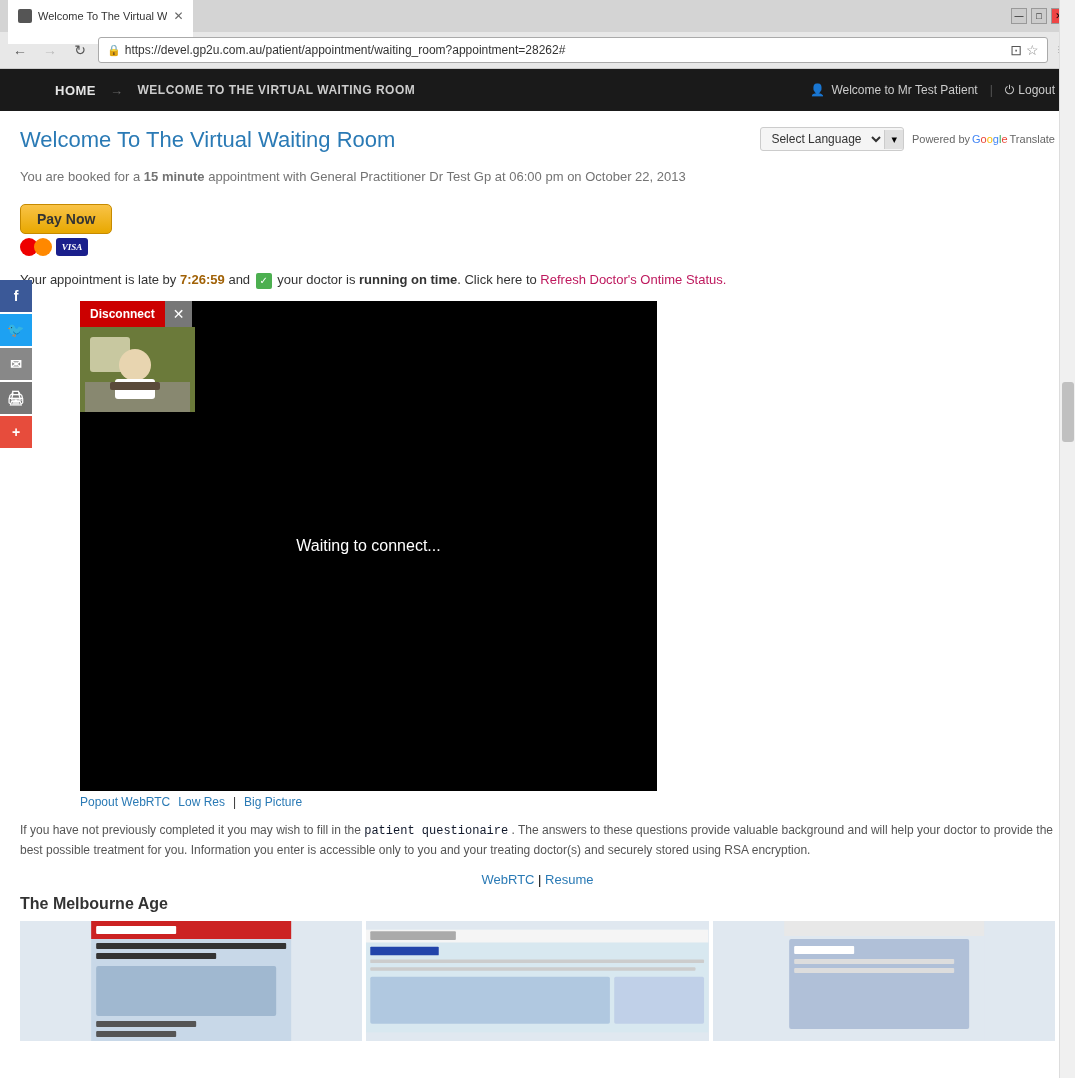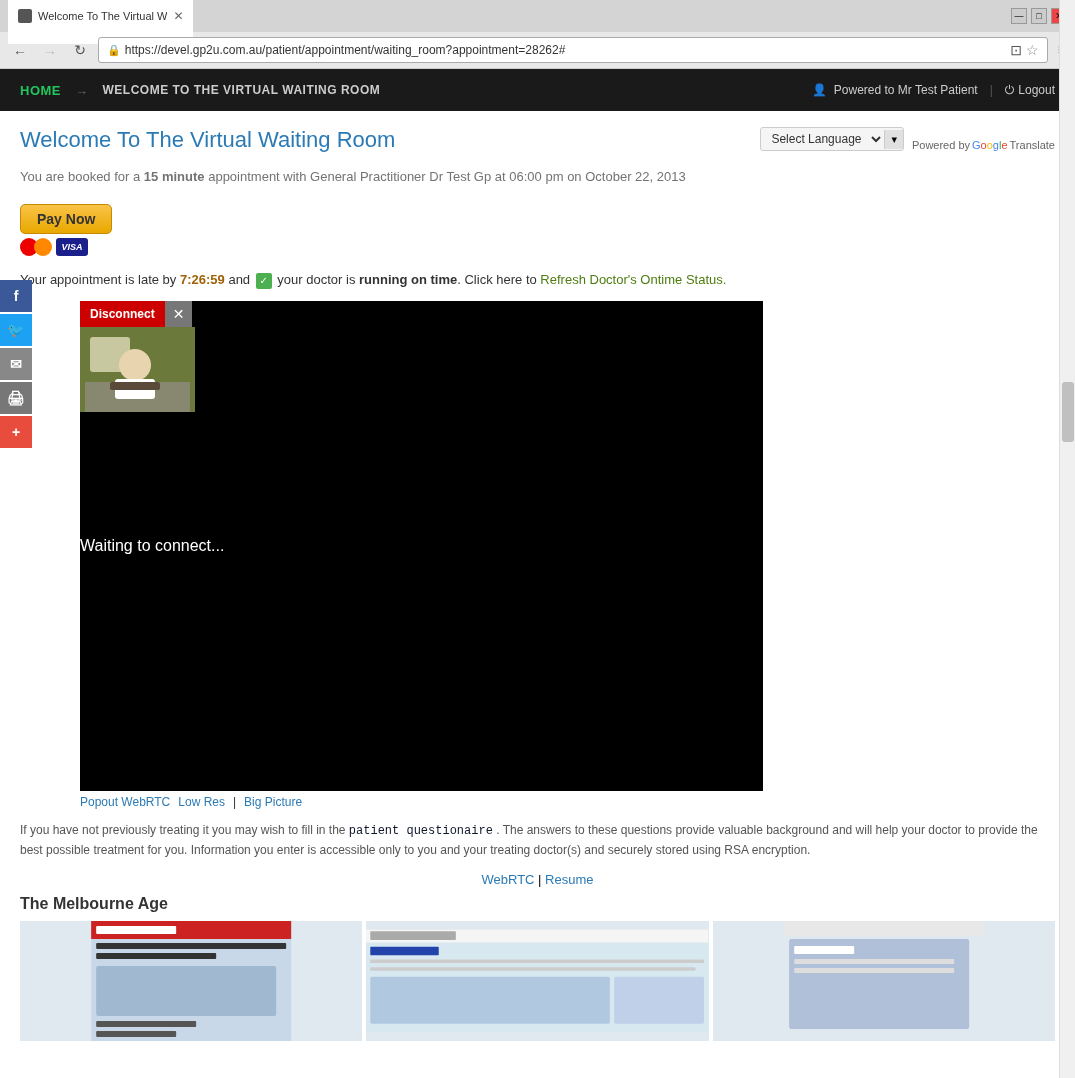--- a/index.html
+++ b/index.html
@@ -21,67 +21,67 @@
     .browser-address-bar { flex: 1; display: flex; align-items: center; background: #fff; border: 1px solid #aaa; border-radius: 3px; padding: 2px 8px; height: 26px; }
     .browser-lock-icon { color: #666; margin-right: 4px; font-size: 11px; }
     .browser-url { font-size: 12px; color: #333; flex: 1; }
     .browser-star { color: #888; margin-left: 4px; font-size: 14px; }
     .browser-menu-btn { font-size: 16px; color: #555; cursor: pointer; margin-left: 4px; }
     .browser-screen-btn { font-size: 14px; color: #555; cursor: pointer; }
 
     
     .site-navbar { background: #1a1a1a; color: #fff; display: flex; align-items: center; justify-content: space-between; padding: 0 20px; height: 42px; }
     .site-nav-left { display: flex; align-items: center; gap: 12px; font-size: 13px; font-weight: bold; letter-spacing: 0.5px; }
-    .site-nav-home { color: #22c55e; text-decoration: none; }
+    .site-nav-home { color: #e5e5e5; text-decoration: none; margin-left: 35px; }
     .site-nav-arrow { color: #666; margin: 0 2px; }
     .site-nav-breadcrumb { color: #ccc; font-size: 12px; }
     .site-nav-right { display: flex; align-items: center; gap: 12px; font-size: 12px; }
     .site-nav-user { display: flex; align-items: center; gap: 6px; }
     .site-nav-user-icon { color: #aaa; }
     .site-nav-user-label { color: #ccc; }
     .site-nav-divider { color: #555; }
     .site-nav-logout { color: #ccc; display: flex; align-items: center; gap: 4px; }
 
     
     .main-content { padding: 16px 20px; background: #fff; position: relative; }
 
     
     .page-title { color: #2a7ab5; font-size: 22px; font-weight: normal; margin-bottom: 16px; }
 
     
-    .language-bar { position: absolute; top: 16px; right: 20px; display: flex; align-items: flex-end; gap: 8px; }
+    .language-bar { position: absolute; top: 16px; right: 20px; display: flex; align-items: center; gap: 8px; }
     .language-select-wrapper { display: flex; align-items: center; border: 1px solid #ccc; border-radius: 3px; background: #f5f5f5; }
     .language-select { border: none; background: transparent; font-size: 12px; padding: 3px 6px; color: #333; }
     .language-select-btn { background: #e0e0e0; border-left: 1px solid #ccc; padding: 3px 6px; font-size: 11px; cursor: pointer; }
     .powered-by { font-size: 11px; color: #666; display: flex; align-items: center; gap: 2px; }
     .google-g { color: #4285f4; }
     .google-o1 { color: #ea4335; }
     .google-o2 { color: #fbbc05; }
     .google-g2 { color: #4285f4; }
     .google-l { color: #34a853; }
     .google-e { color: #ea4335; }
 
     
     .appointment-info { margin-bottom: 20px; font-size: 13px; color: #737373; }
 
     
     .pay-now-section { margin-bottom: 16px; }
     .pay-now-btn { background: linear-gradient(to bottom, #f9c347, #e8a800); border: 1px solid #c68a00; border-radius: 5px; padding: 6px 16px; cursor: pointer; font-weight: bold; font-size: 14px; color: #333; display: inline-block; }
-    .pay-cards { display: flex; align-items: flex-start; gap: 4px; margin-top: 4px; }
+    .pay-cards { display: flex; align-items: flex-start; gap: 4px; margin-top: 4px; font-family: Liberation Serif, serif; }
     .card-visa { background: #1a1f8c; width: 32px; height: 18px; border-radius: 3px; color: #fff; font-size: 9px; font-weight: bold; display: inline-flex; align-items: center; justify-content: center; font-style: italic; }
 
     
     .status-message { font-size: 13px; color: #333; margin-bottom: 12px; }
     .time-red { color: #a16207; font-weight: bold; }
     .check-green { display: inline-block; width: 16px; height: 16px; background: #4caf50; border-radius: 2px; color: #fff; font-size: 10px; text-align: center; line-height: 16px; margin: 0 2px; }
-    .status-link { color: #4d7c0f; text-decoration: none; }
+    .status-link { color: #be185d; text-decoration: none; }
 
     
     .video-wrapper { position: relative; margin-left: 60px; }
-    .video-container { background: #000; width: 683px; height: 490px; position: relative; display: flex; align-items: center; }
+    .video-container { background: #000; width: 577px; height: 490px; position: relative; display: flex; align-items: center; justify-content: center; }
     .waiting-text { color: #fff; font-size: 16px; }
     .video-overlay { position: absolute; top: 0; left: 0; display: flex; align-items: flex-start; gap: 0; }
     .disconnect-btn { background: #c00; color: #fff; font-size: 12px; font-weight: bold; padding: 5px 10px; cursor: pointer; border: none; }
     .close-btn { background: #777; color: #fff; font-size: 14px; padding: 5px 8px; cursor: pointer; border: none; }
     .pip-video { width: 115px; height: 85px; background: #6b7a3a; position: relative; overflow: hidden; display: flex; align-items: center; justify-content: center; }
 
     
     .video-controls { display: flex; gap: 8px; margin-top: 4px; font-size: 12px; margin-left: 60px; }
     .video-link { color: #2a7ab5; text-decoration: none; }
     .video-sep { color: #333; }
@@ -149,21 +149,21 @@
 
 <div class="site-navbar">
   <div class="site-nav-left">
     <a class="site-nav-home">HOME</a>
     <span class="site-nav-arrow">→</span>
     <span class="site-nav-breadcrumb">WELCOME TO THE VIRTUAL WAITING ROOM</span>
   </div>
   <div class="site-nav-right">
     <div class="site-nav-user">
       <span class="site-nav-user-icon">👤</span>
-      <span class="site-nav-user-label">Powered to Mr Test Patient</span>
+      <span class="site-nav-user-label">Welcome to Mr Test Patient</span>
     </div>
     <span class="site-nav-divider">|</span>
     <div class="site-nav-logout">
       <span>⏻</span>
       <span>Logout</span>
     </div>
   </div>
 </div>
 
 <div class="social-sidebar">
@@ -263,21 +263,21 @@
   </div>
 
   <div class="video-controls">
     <a class="video-link">Popout WebRTC</a>
     <span class="video-link" style="cursor:pointer;">Low Res</span>
     <span class="video-sep">|</span>
     <a class="video-link">Big Picture</a>
   </div>
 
   <div class="info-text">
-    <span>If you have not previously treating it you may wish to fill in the</span>
+    <span>If you have not previously completed it you may wish to fill in the</span>
     <a class="info-link">patient questionaire</a>
     <span>. The answers to these questions provide valuable background and will help your doctor to provide the best possible treatment for you. Information you enter is accessible only to you and your treating doctor(s) and securely stored using RSA encryption.</span>
   </div>
 
   <div class="pause-resume">
     <a class="pause-link">WebRTC</a>
     <span> | </span>
     <a class="pause-link">Resume</a>
   </div>
 

